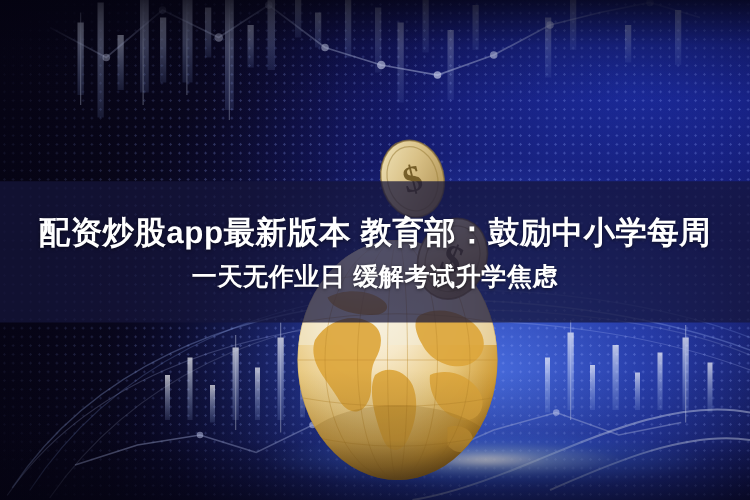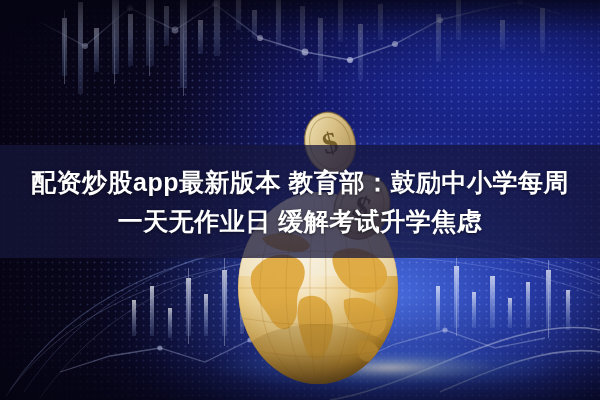--- a/index.html
+++ b/index.html
@@ -56,21 +56,21 @@
     align-items:center;justify-content:center;
     gap:6px;
     color:#ffffff;
     font-weight:bold;
     font-size:25px;
     letter-spacing:0.5px;
     text-shadow:0 1px 3px rgba(0,0,0,0.55);
     white-space:nowrap;
   }
   .headline .l1{font-size:25px;}
-  .headline .l2{font-size:25px;}
+  .headline .l2{font-size:20px;}
 </style>
 </head>
 <body>
 
 <div id="stage">
 
   <div class="bg-base"></div>
   <div class="bg-dark-left"></div>
   <div class="dot-grid"></div>
 

